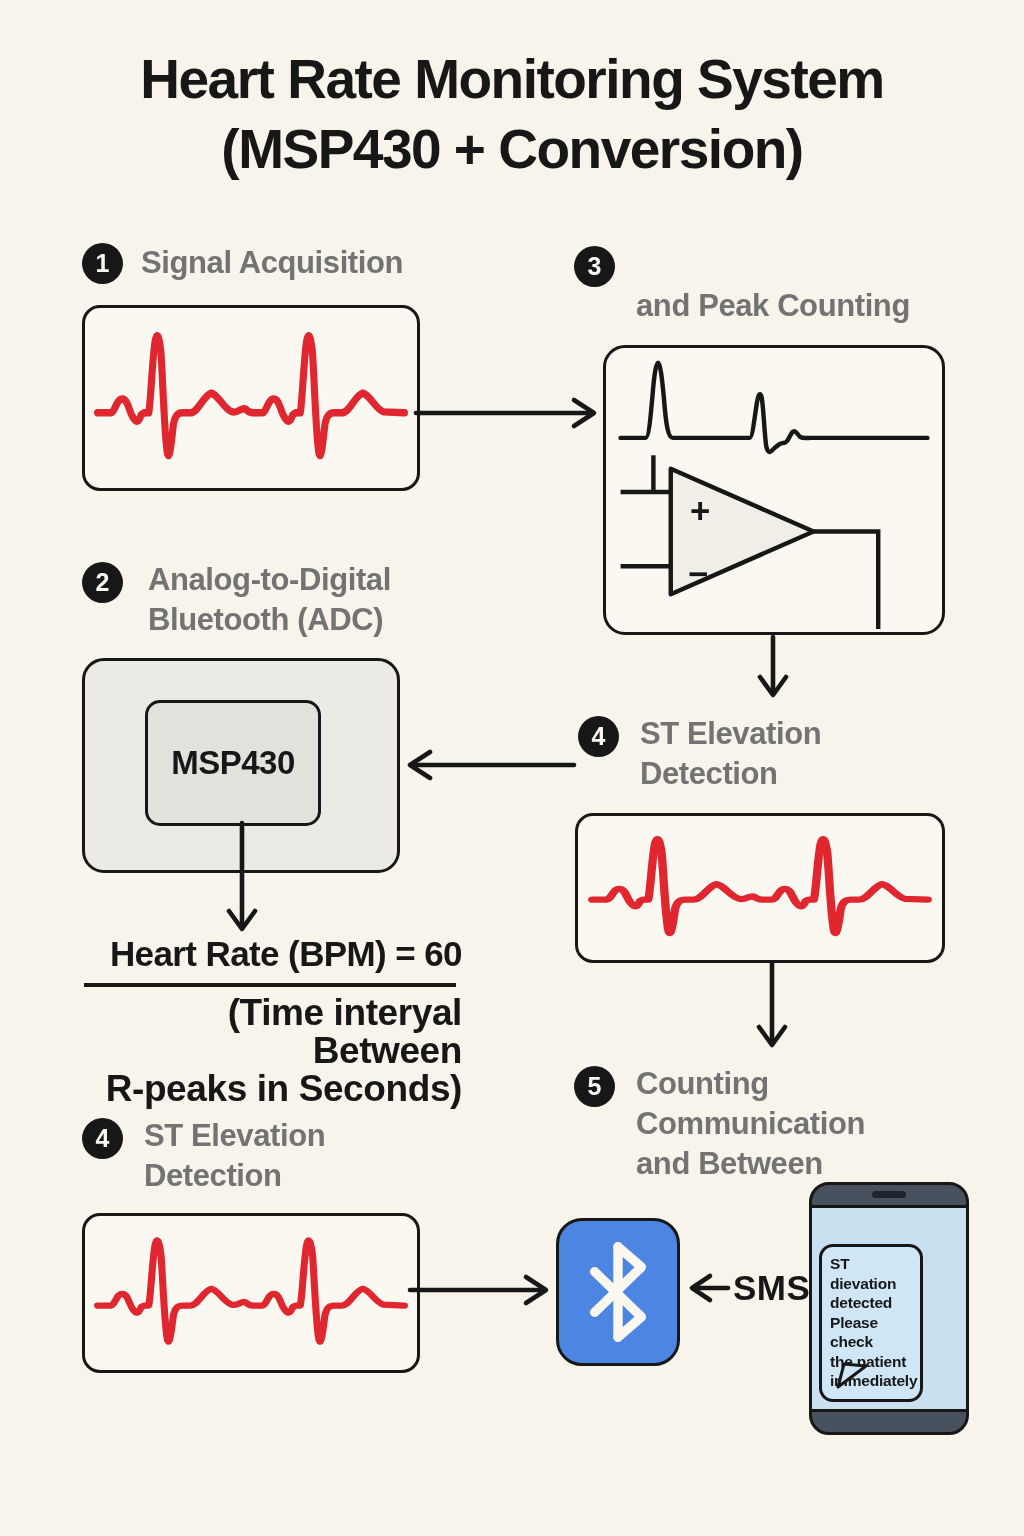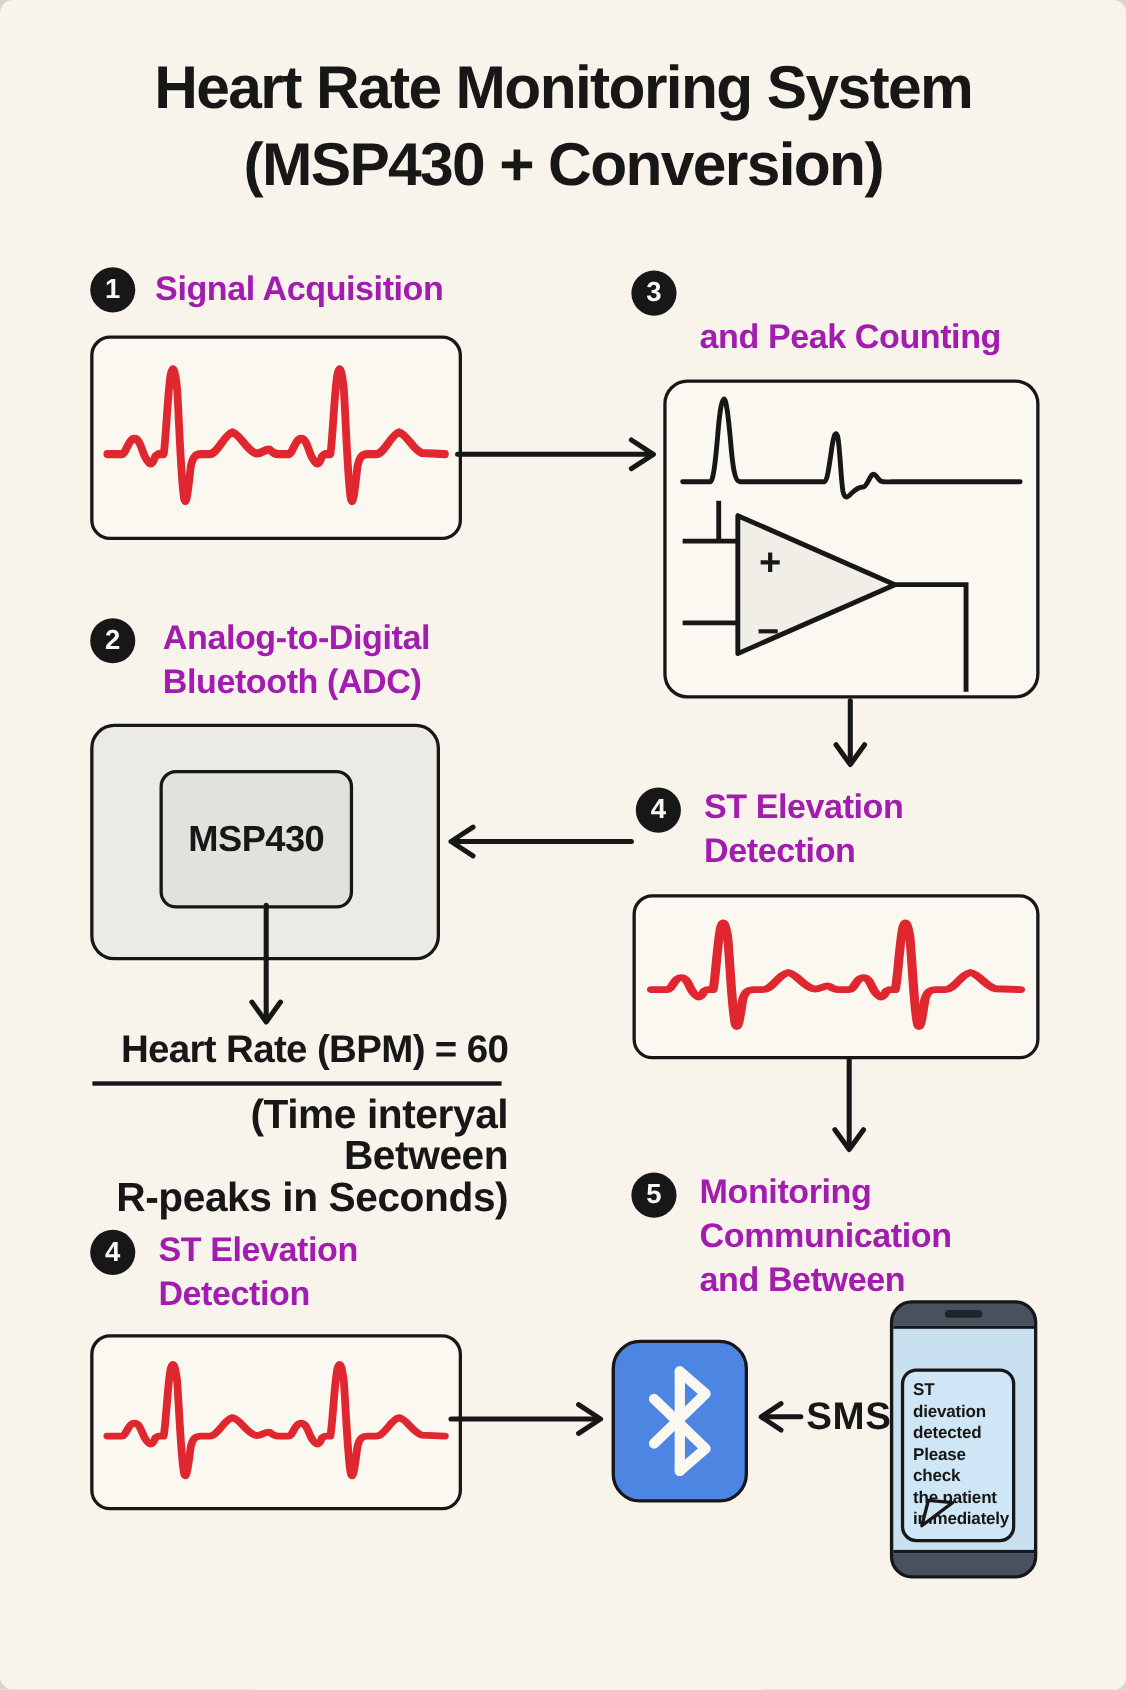--- a/index.html
+++ b/index.html
@@ -7,36 +7,35 @@
     background:#d8d4cc;
     font-family:"Liberation Sans", sans-serif;
     -webkit-font-smoothing:antialiased;
   }
   .canvas{
     position:relative;
     width:1024px;height:1536px;
     background:#F8F4EC;
     overflow:hidden;
     color:#171717;
-    border-radius:12px;
   }
   .title{
     position:absolute;left:0;top:44px;width:1024px;
     text-align:center;font-weight:700;font-size:55px;line-height:70px;
     letter-spacing:-1.5px;color:#171717;margin:0;
   }
   .badge{
     position:absolute;width:41px;height:41px;border-radius:50%;
     background:#171717;color:#FBF8F1;
     display:flex;align-items:center;justify-content:center;
     font-size:25px;font-weight:700;
   }
   .step-label{
     position:absolute;font-size:31px;font-weight:700;line-height:40px;
-    letter-spacing:-0.4px;color:#a21caf;
+    letter-spacing:-0.4px;color:#737373;
   }
   .wave-box{
     position:absolute;background:#FBF8F1;
     border:3.5px solid #171717;border-radius:18px;
     box-sizing:border-box;display:flex;align-items:center;justify-content:center;
   }
   .panel{
     position:absolute;background:#ECEAE4;
     border:3.5px solid #171717;border-radius:22px;box-sizing:border-box;
   }
@@ -57,21 +56,21 @@
   .bt-icon{
     position:absolute;left:556px;top:1218px;width:124px;height:148px;
     background:#4D86E2;border:3.5px solid #171717;border-radius:26px;
     box-sizing:border-box;display:flex;align-items:center;justify-content:center;
   }
   .sms-label{
     position:absolute;left:733px;top:1268px;font-size:35px;font-weight:700;
     letter-spacing:0.5px;
   }
   .phone{
-    position:absolute;left:809px;top:1182px;width:134px;height:253px;
+    position:absolute;left:809px;top:1182px;width:160px;height:253px;
     background:#47525E;border:3.5px solid #171717;border-radius:20px;
     box-sizing:border-box;overflow:hidden;display:flex;flex-direction:column;
   }
   .phone .top-bar{height:20px;flex:0 0 auto;position:relative;}
   .phone .speaker{
     position:absolute;left:50%;top:6px;transform:translateX(-50%);
     width:34px;height:7px;border-radius:4px;background:#1D242B;
   }
   .phone .screen{flex:1 1 auto;background:#C9E0F1;border-top:3px solid #171717;border-bottom:3px solid #171717;position:relative;}
   .phone .bottom-bar{height:20px;flex:0 0 auto;}
@@ -189,21 +188,21 @@
 
   <svg class="arrow" style="left:752px;top:963px" width="40" height="94">
     <path d="M20,0 V76"></path>
       <path d="M7,64 L20,82 L33,64"></path>
   </svg>
 
   <div class="badge" style="left:574px;top:1066px">
     <span>5</span>
   </div>
   <div class="step-label" style="left:636px;top:1064px">
-    <span>Monitoring</span><br>
+    <span>Counting</span><br>
     <span>Communication</span><br>
     <span>and Between</span>
   </div>
 
   <div class="badge" style="left:82px;top:1118px">
     <span>4</span>
   </div>
   <div class="step-label" style="left:144px;top:1116px">
     <span>ST Elevation</span><br>
     <span>Detection</span>

